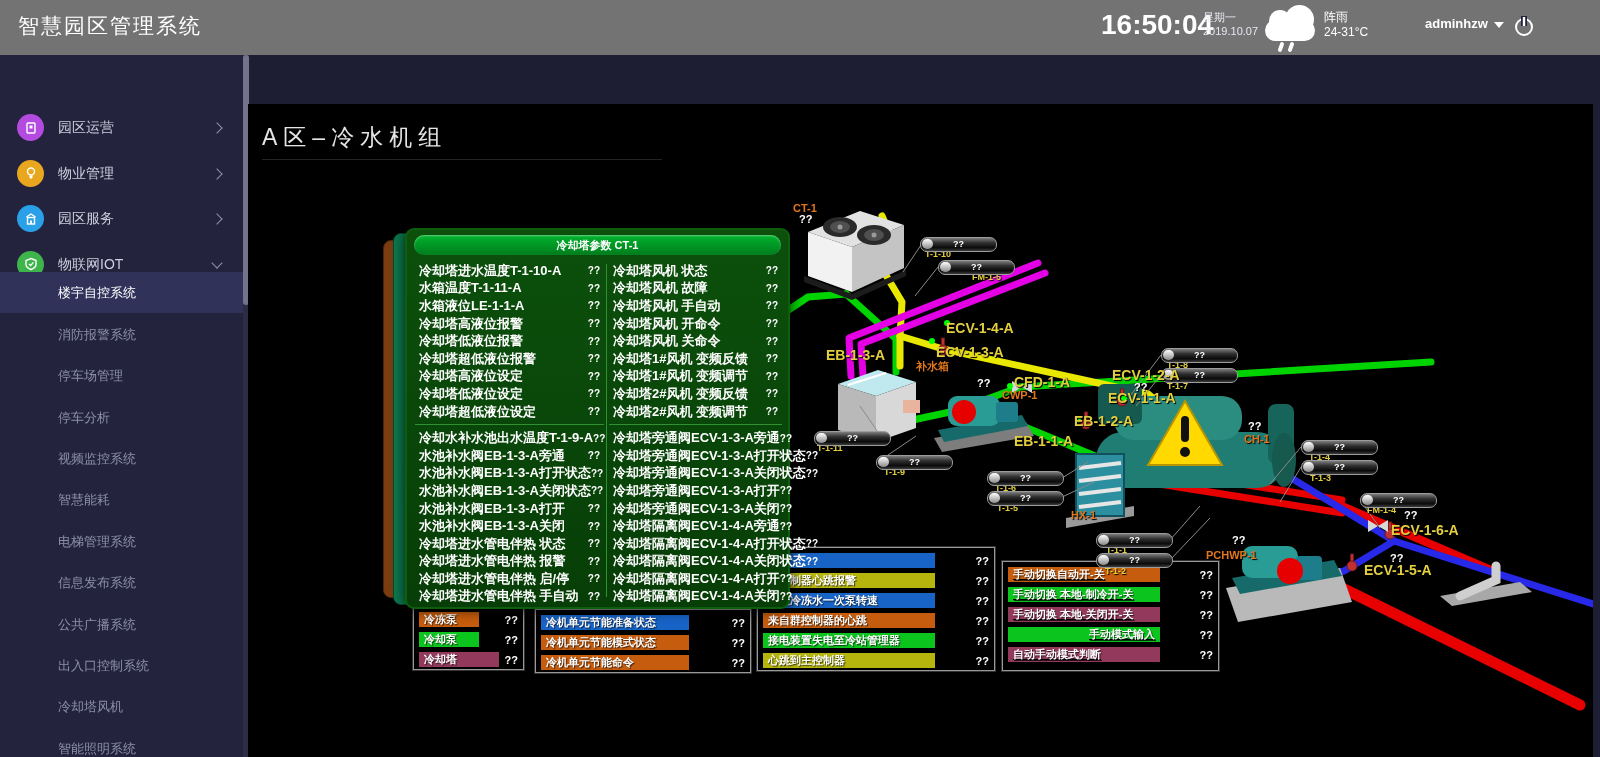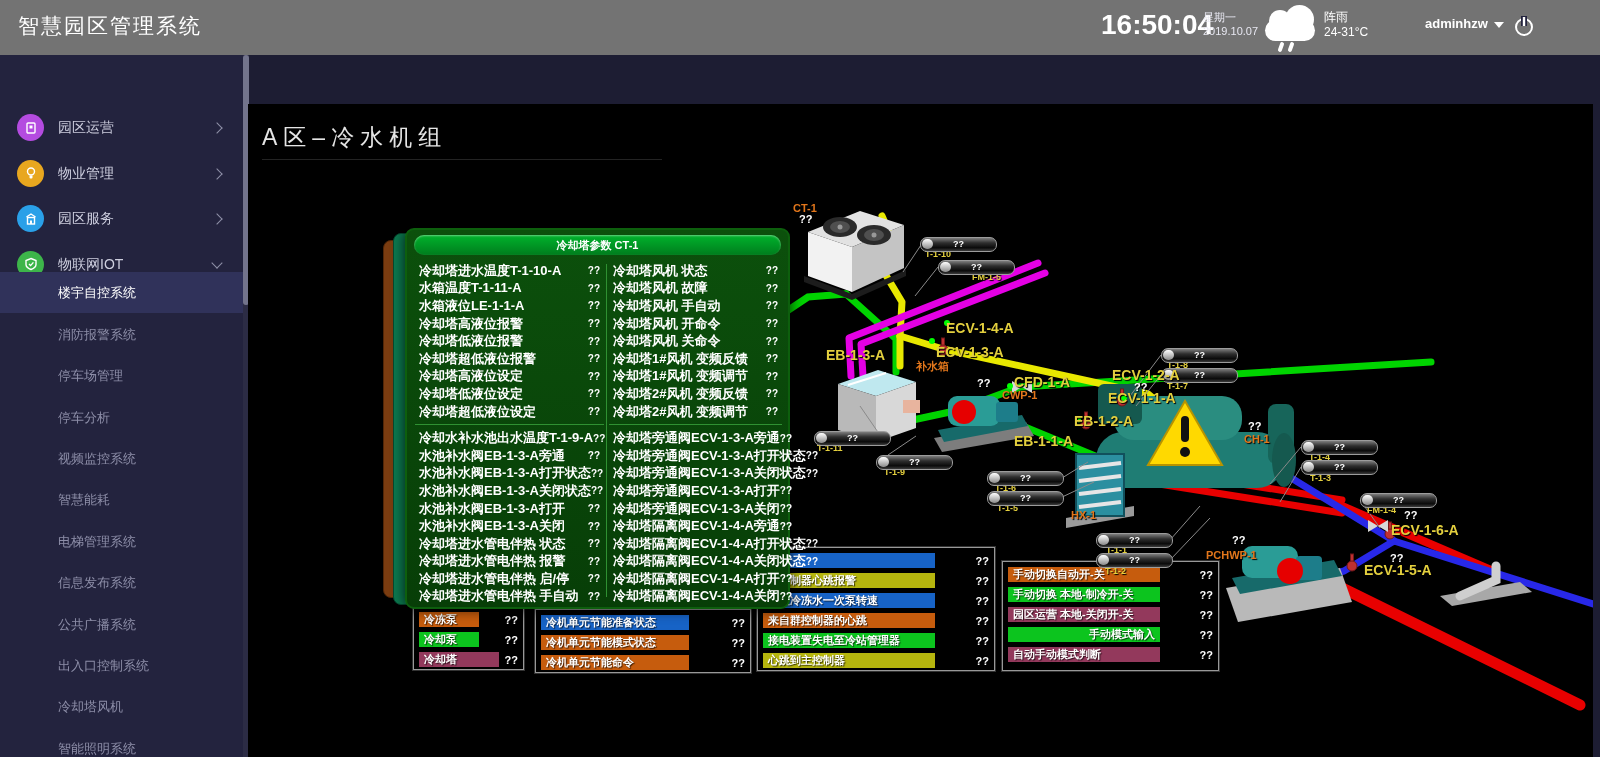--- a/index.html
+++ b/index.html
@@ -592,31 +592,31 @@
           </div>
           <div class="sbox-row">
             <span class="chip green" style="width: 172px;">接电装置失电至冷站管理器</span>
             <span class="sbox-val">??</span>
           </div>
           <div class="sbox-row">
             <span class="chip yellow" style="width: 172px;">心跳到主控制器</span>
             <span class="sbox-val">??</span>
           </div>
         </div>
-        <div class="sbox" style="left: 754px; top: 457px; width: 217px; height: 110px;">
+        <div class="sbox" style="left: 754px; top: 457px; width: 217px; height: 110px; text-decoration: underline;">
           <div class="sbox-row">
             <span class="chip orange" style="width: 152px;">手动切换自动开-关</span>
             <span class="sbox-val">??</span>
           </div>
           <div class="sbox-row">
             <span class="chip green" style="width: 152px;">手动切换 本地-制冷开-关</span>
             <span class="sbox-val">??</span>
           </div>
           <div class="sbox-row">
-            <span class="chip maroon" style="width: 152px;">园区运营 本地-关闭开-关</span>
+            <span class="chip maroon" style="width: 152px;">手动切换 本地-关闭开-关</span>
             <span class="sbox-val">??</span>
           </div>
           <div class="sbox-row">
             <span class="chip green" style="width: 152px; text-align: right;">手动模式输入</span>
             <span class="sbox-val">??</span>
           </div>
           <div class="sbox-row">
             <span class="chip maroon" style="width: 152px;">自动手动模式判断</span>
             <span class="sbox-val">??</span>
           </div>

